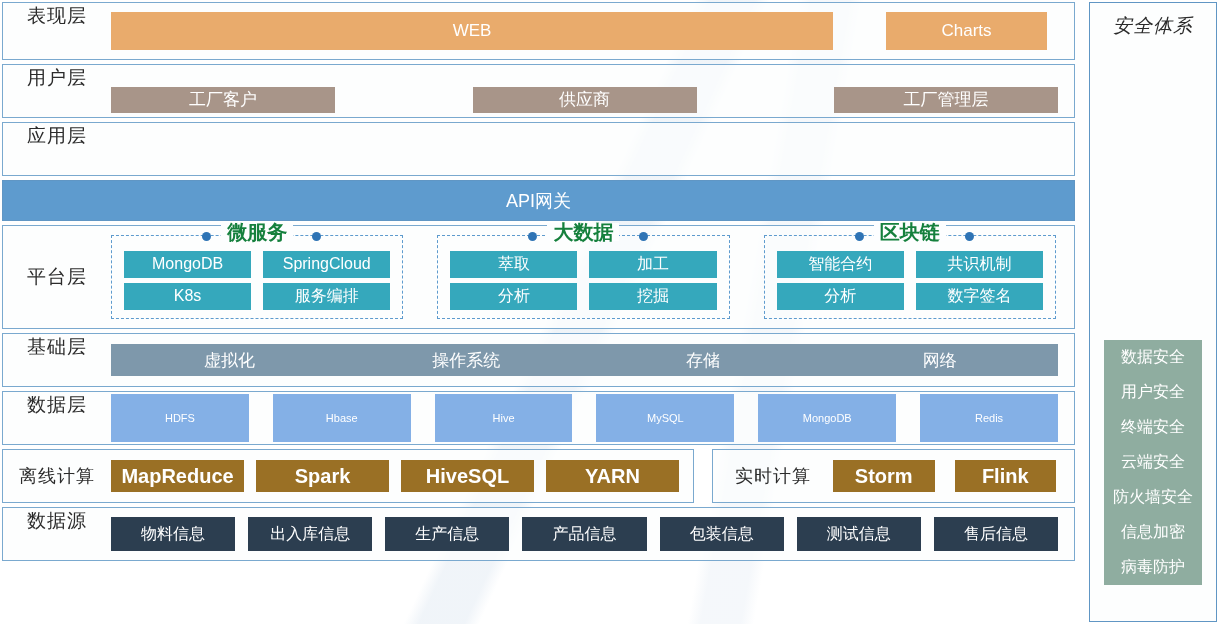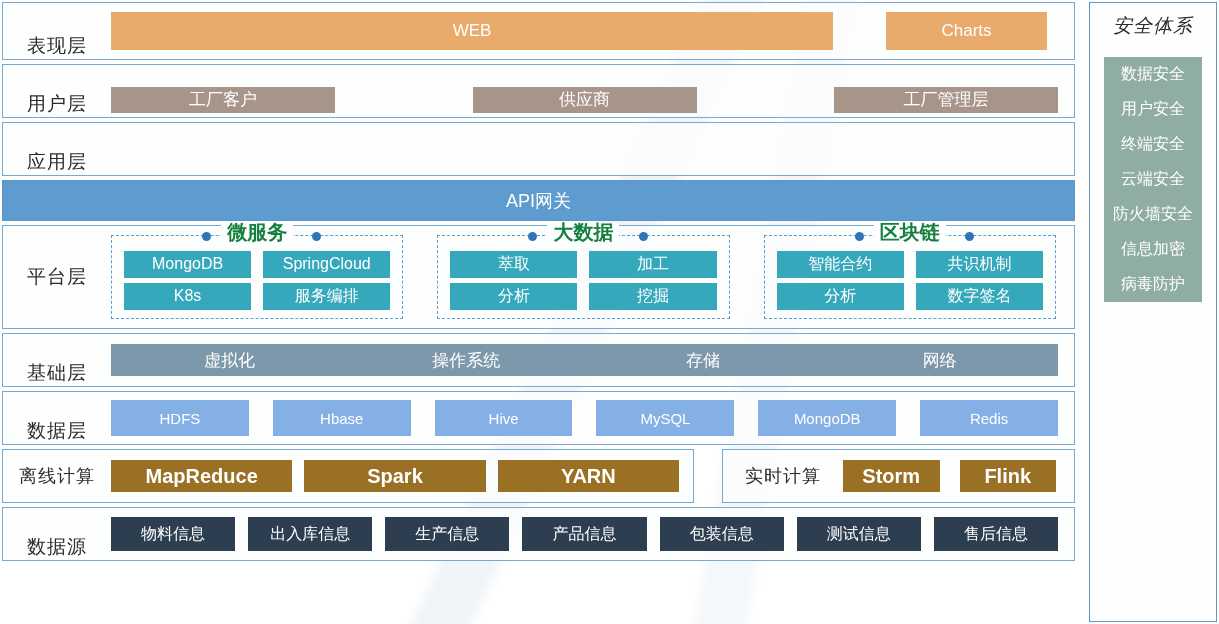--- a/index.html
+++ b/index.html
@@ -27,21 +27,21 @@
     width: 1073px; height: 620px;
     display: flex;
     flex-direction: column;
     gap: 4px;
   }
 
   .layer-row {
     border: 1px solid #7aa9cf;
     background: rgba(252,253,254,0.72);
     display: flex;
-    align-items: flex-end;
+    align-items: flex-start;
     position: relative;
     flex: none;
   }
   .row-label {
     flex: none;
     width: 108px;
     text-align: center;
     color: #2b2b2b;
     font-size: 19px;
     letter-spacing: 1px;
@@ -143,27 +143,27 @@
   }
 
   
   #row-infra { height: 54px; }
   #row-infra .row-items { }
   .chip-infra { background: #7e98ab; height: 32px; flex: 1 1 0; }
 
   
   #row-data { height: 54px; }
   #row-data .row-items { gap: 24px; }
-  .chip-data { background: #84b0e6; height: 36px; flex: 1 1 0; font-size: 15px; }
+  .chip-data { background: #84b0e6; height: 48px; flex: 1 1 0; font-size: 11px; }
 
   
   #row-compute {
     height: 54px;
     display: flex;
-    gap: 28px;
+    gap: 18px;
     flex: none;
   }
   .compute-box {
     border: 1px solid #7aa9cf;
     background: rgba(252,253,254,0.72);
     display: flex;
     align-items: center;
     height: 100%;
   }
   #box-offline { flex: 0 0 692px; }
@@ -203,21 +203,21 @@
     margin-bottom: 18px;
     white-space: nowrap;
     font-style: italic;
   }
   #security-items {
     flex: 1 1 auto;
     width: 100%;
     display: flex;
     flex-direction: column;
     align-items: center;
-    justify-content: flex-start;
+    justify-content: flex-end;
     padding-bottom: 24px;
   }
   .chip-security {
     background: #8fada0;
     color: #ffffff;
     width: 98px;
     height: 35px;
     display: flex;
     align-items: center;
     justify-content: center;
@@ -319,20 +319,21 @@
         <div class="chip chip-data">Redis</div>
       </div>
     </div>
 
     <div id="row-compute">
       <div class="compute-box" id="box-offline">
         <div class="row-label small">离线计算</div>
         <div class="row-items">
           <div class="chip chip-compute">MapReduce</div>
           <div class="chip chip-compute">Spark</div>
+          <div class="chip chip-compute">HiveSQL</div>
           <div class="chip chip-compute">YARN</div>
         </div>
       </div>
       <div class="compute-box" id="box-realtime">
         <div class="row-label small">实时计算</div>
         <div class="row-items">
           <div class="chip chip-compute">Storm</div>
           <div class="chip chip-compute">Flink</div>
         </div>
       </div>

